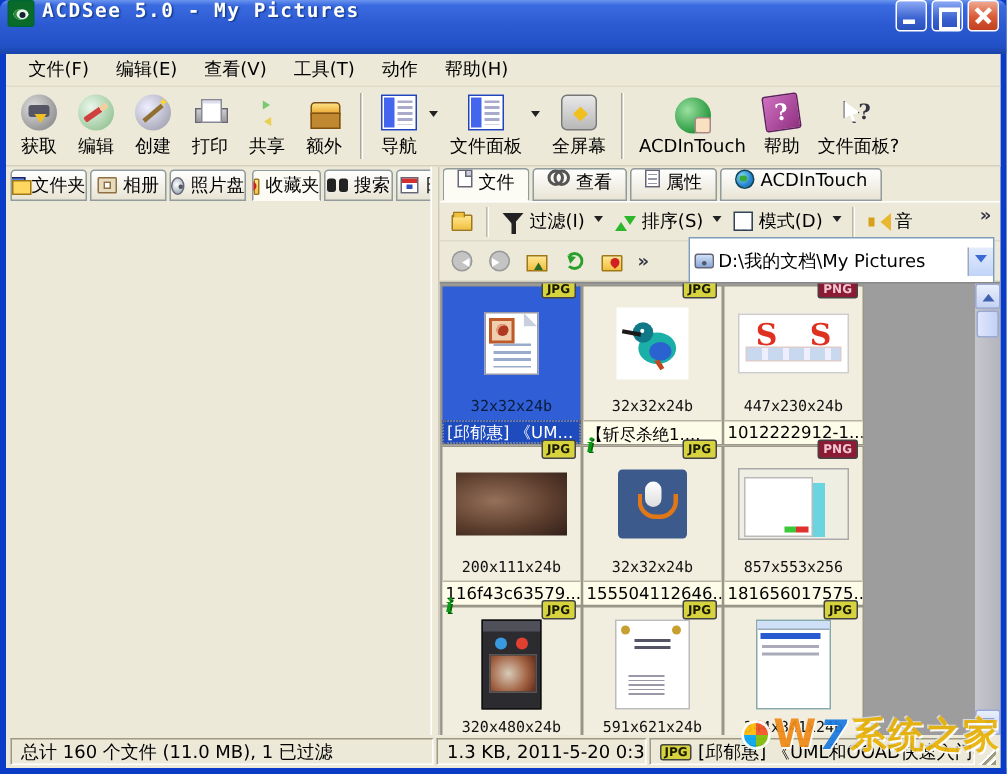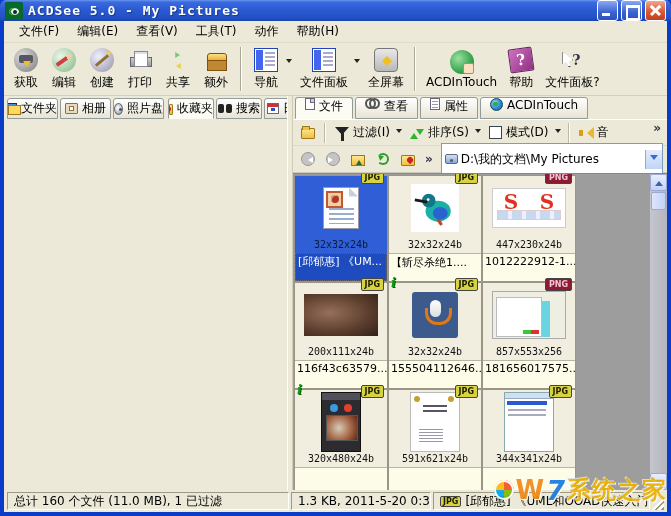--- a/index.html
+++ b/index.html
@@ -1,20 +1,20 @@
 <!DOCTYPE html>
 <html><head>
 <meta charset="utf-8">
 <style>
 *{margin:0;padding:0;box-sizing:border-box}
 html,body{width:671px;height:516px;overflow:hidden}
 body{font-family:"DejaVu Sans",sans-serif;font-size:12px;color:#000;background:#0a3cc8;position:relative}
 .frame{position:absolute;inset:0;display:flex;flex-direction:column}
 
-.titlebar{height:21px;background:linear-gradient(#6a94ee 0%,#3a6ae0 10%,#2c5ad2 45%,#2250c6 85%,#1a44aa 100%);border-radius:6px 6px 0 0;display:flex;align-items:center;padding:0 5px;flex:0 0 auto}
+.titlebar{height:36px;background:linear-gradient(#6a94ee 0%,#3a6ae0 10%,#2c5ad2 45%,#2250c6 85%,#1a44aa 100%);border-radius:6px 6px 0 0;display:flex;align-items:flex-start;padding:0 5px;flex:0 0 auto}
 .appicon{width:18px;height:18px;background:#0a6a2a;border:1px solid #063;border-radius:2px;margin-right:5px;position:relative}
 .appicon::after{content:"";position:absolute;left:3px;top:5px;width:10px;height:7px;background:#e8f8e8;border-radius:50%;box-shadow:inset 2px 0 0 #2a8a3a}
 .appicon::before{content:"";position:absolute;left:7px;top:7px;width:4px;height:4px;background:#123;border-radius:50%;z-index:2}
 .title-text{color:#fff;font:bold 13px "DejaVu Sans Mono",monospace;letter-spacing:1px;text-shadow:1px 1px 1px #123a8a;flex:1;white-space:nowrap;overflow:hidden}
 .winbtn{width:21px;height:21px;border:1px solid #fff;border-radius:3px;margin-left:3px;position:relative;flex:0 0 auto}
 .winbtn.min,.winbtn.max{background:linear-gradient(#8aa8f4,#3a62d0 60%,#2a50bc)}
 .winbtn.close{background:linear-gradient(#f0a890,#da5a34 55%,#c04020)}
 .winbtn.min::after{content:"";position:absolute;left:4px;bottom:4px;width:8px;height:3px;background:#fff}
 .winbtn.max::after{content:"";position:absolute;left:4px;top:4px;width:10px;height:10px;border:2px solid #fff;border-top-width:3px}
 .winbtn.close::before,.winbtn.close::after{content:"";position:absolute;left:3px;top:8px;width:13px;height:2.6px;background:#fff}
@@ -54,31 +54,31 @@
 
 .previewbox{flex:1;background:#878787;border:1px solid #7a7a7a;margin:2px 3px 0 1px;display:flex;align-items:center;justify-content:center;overflow:hidden}
 
 .rtoolbar{height:27px;display:flex;align-items:center;padding:1px 3px;border-top:1px solid #fff;border-bottom:1px solid #ddd9c8;flex:0 0 auto}
 .rtb-item{display:flex;align-items:center;gap:4px;padding:2px 4px;border:1px solid transparent;border-radius:2px;white-space:nowrap}
 .rsep{width:2px;height:20px;border-left:1px solid #bcb8a8;border-right:1px solid #fff;margin:0 4px}
 .more-chevron{margin-left:auto;align-self:flex-start;color:#334;font-weight:bold;font-size:12px;padding:0 3px}
 
 .addrbar{height:27px;display:flex;align-items:center;gap:3px;padding:2px 4px;border-bottom:1px solid #cfcbb8;flex:0 0 auto}
 .navbtn{width:22px;height:20px;display:flex;align-items:center;justify-content:center;border:1px solid transparent;border-radius:2px}
-.combo{flex:1;height:32px;background:#fff;border:1px solid #7f9db9;display:flex;align-items:center;padding-left:3px;margin-left:2px;overflow:hidden}
+.combo{flex:1;height:32px;background:#fff;border:1px solid #7f9db9;display:flex;align-items:center;padding-left:3px;margin-left:20px;overflow:hidden}
 .combo .addr{flex:1;white-space:nowrap;overflow:hidden;font-size:12px;padding:0 3px}
 .combo-btn{width:17px;height:19px;background:linear-gradient(#e4ecfd,#c0d4f8);border-left:1px solid #9ab;display:flex;align-items:center;justify-content:center;flex:0 0 auto}
 .chev-down{width:0;height:0;border:4px solid transparent;border-top:5px solid #3a6ad4}
 
 .thumbwrap{flex:1;display:flex;overflow:hidden;background:#9d9d9d;border-top:1px solid #888}
 .grid{display:grid;grid-template-columns:repeat(3,94px);grid-auto-rows:107px;align-content:start;flex:1;overflow:hidden;padding:1px 0 0 1px}
 .tile{background:#f1eedf;border:1px solid #999687;position:relative;display:flex;flex-direction:column;overflow:visible}
 .tile .imgbox{flex:1;display:flex;align-items:center;justify-content:center;overflow:hidden}
 .tile .dims{text-align:center;font:10px "DejaVu Sans Mono",monospace;height:14px;color:#111}
-.tile .nm{height:28px;background:#fdfce8;border-top:1px solid #b8b4a4;font-size:11px;padding:1px 2px;white-space:nowrap;overflow:hidden}
+.tile .nm{height:16px;background:#fdfce8;border-top:1px solid #b8b4a4;font-size:11px;padding:1px 2px;white-space:nowrap;overflow:hidden}
 .tile.sel{background:#2f5ed6}
 .tile.sel .dims{color:#0a1c3a}
 .tile.sel .nm{background:#1e4bbd;color:#fff;border:1px dotted #efe;padding:0 2px}
 .badge{position:absolute;top:-5px;right:3px;font:bold 8px "DejaVu Sans",sans-serif;padding:1px 3px;border:1px solid #444;border-radius:2px;z-index:3;letter-spacing:0}
 .badge.jpg{background:#d6d33e;color:#1a1a00}
 .badge.png{background:#8b1a34;color:#f2c6d2}
 .infomark{position:absolute;top:-8px;left:2px;color:#0a9a1a;font:bold italic 13px "DejaVu Serif",serif;z-index:3;text-shadow:1px 1px 0 #060}
 
 .vscroll{width:17px;flex:0 0 auto;background:linear-gradient(90deg,#c6c6ce,#b4b4bc);display:flex;flex-direction:column}
 .sbtn{width:17px;height:17px;background:linear-gradient(#e8eefc,#c4d2f4);border:1px solid #9aaad4;border-radius:2px;display:flex;align-items:center;justify-content:center}

